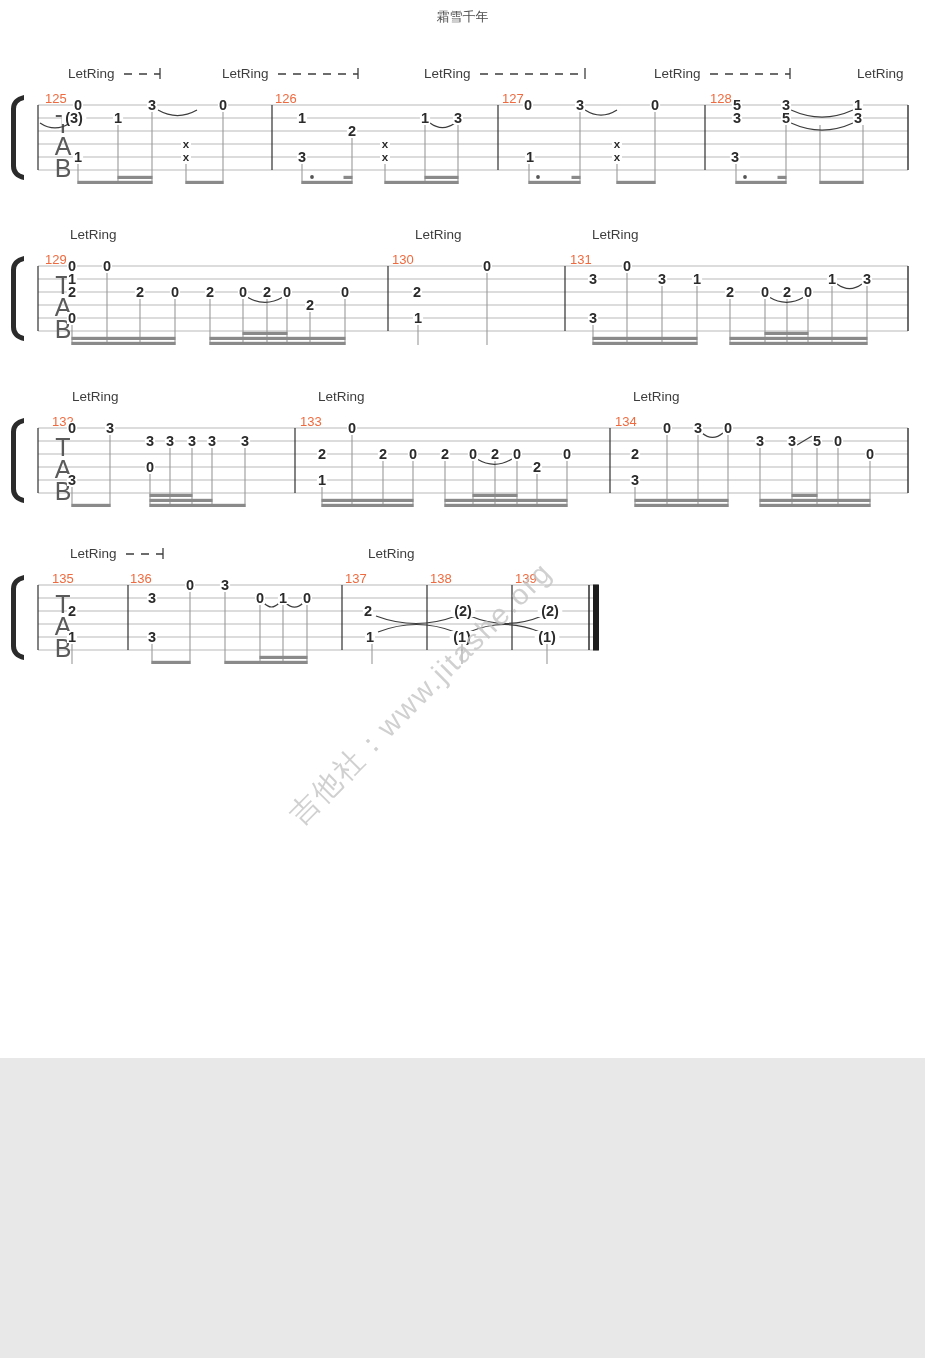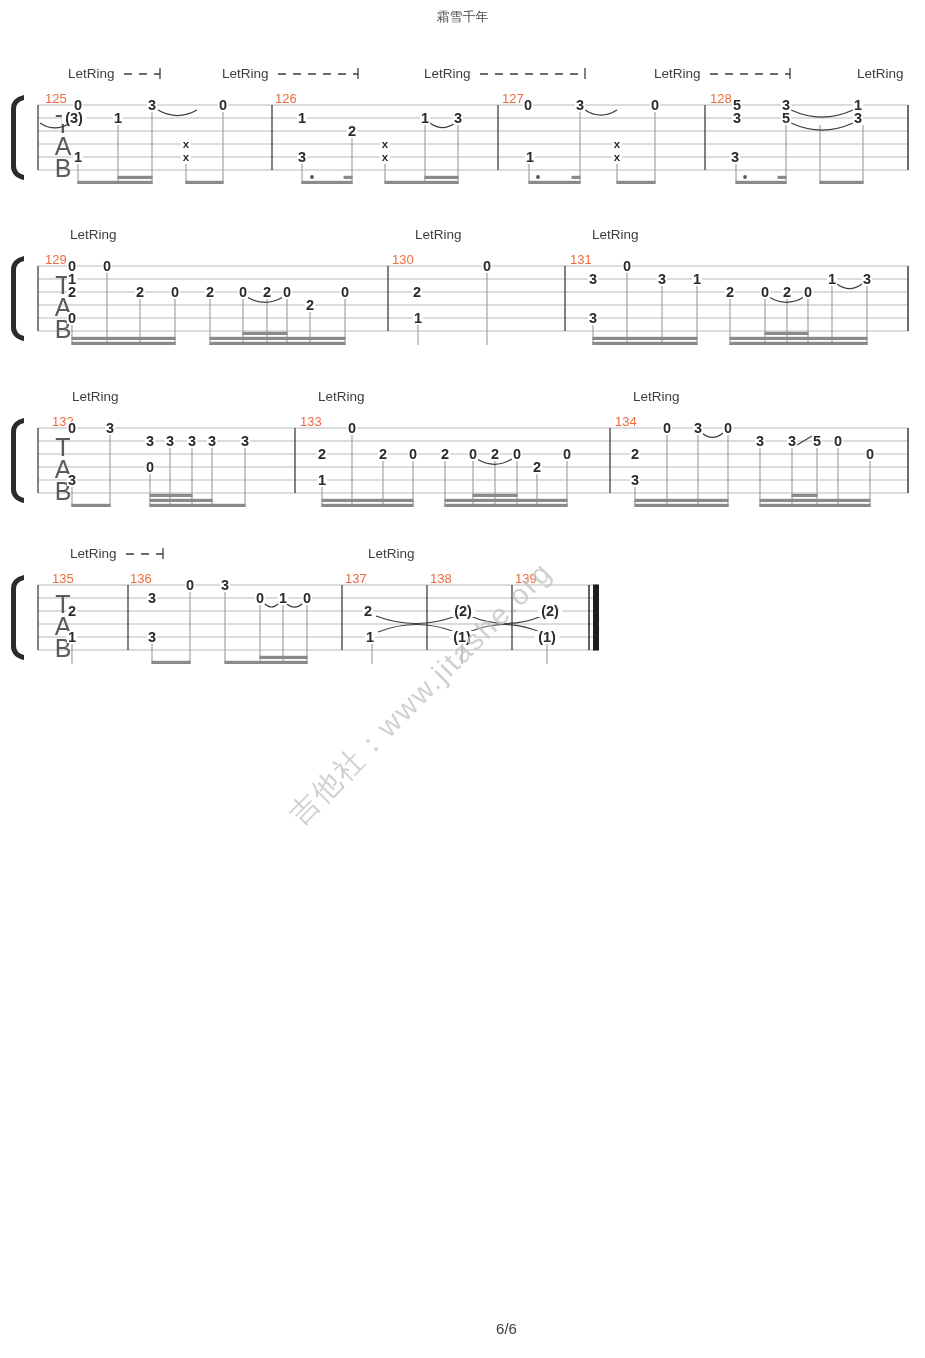--- a/index.html
+++ b/index.html
@@ -1,16 +1,16 @@
 <!DOCTYPE html>
 <html><head>
 <meta charset="utf-8">
 <style>
   html,body{margin:0;padding:0;background:#e8e8e8;}
-  .page{position:relative;width:925px;height:1358px;background:#ffffff;overflow:hidden;
+  .page{position:relative;width:925px;height:1058px;background:#ffffff;overflow:hidden;
         font-family:"Liberation Sans",sans-serif;}
   .title{position:absolute;top:8px;left:0;width:100%;text-align:center;
          font-size:13px;color:#4d4d4d;}
   .footer{position:absolute;top:1320px;left:0;width:100%;text-align:center;
           font-size:15px;color:#3c3c3c;padding-left:44px;}
   .watermark{position:absolute;left:295px;top:800px;transform:rotate(-45deg);
              transform-origin:0 50%;white-space:nowrap;font-size:29px;
              letter-spacing:2px;color:#c5c5c5;opacity:.8;pointer-events:none;}
   svg.score{position:absolute;left:0;top:0;}
 </style>

